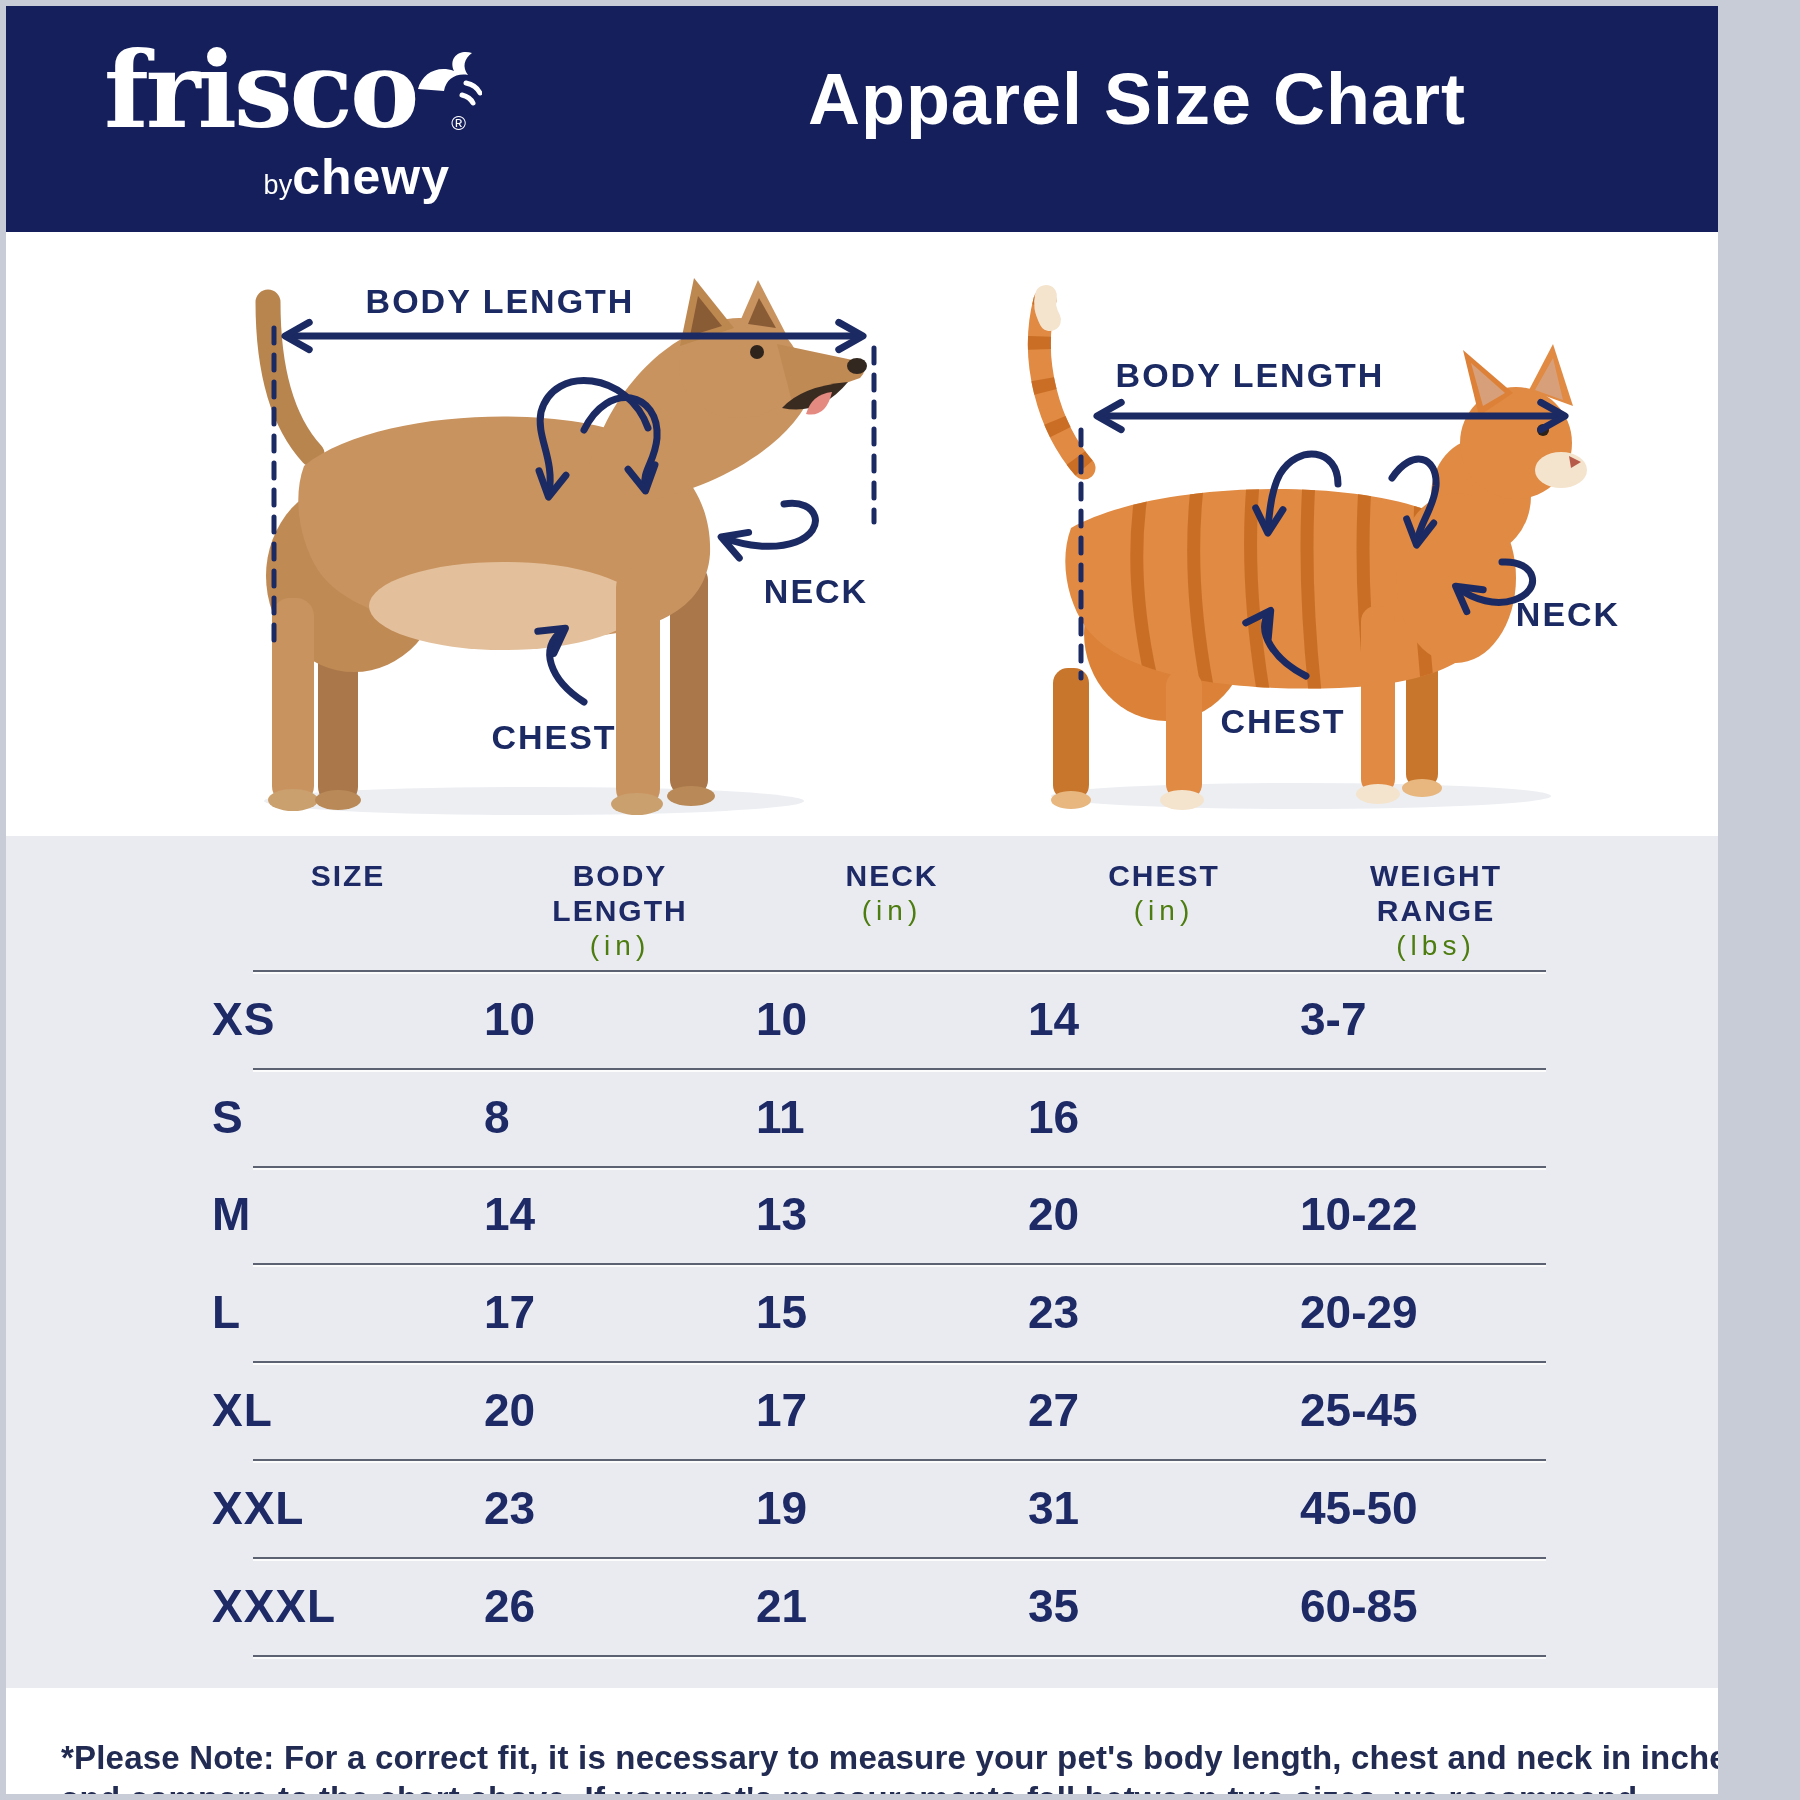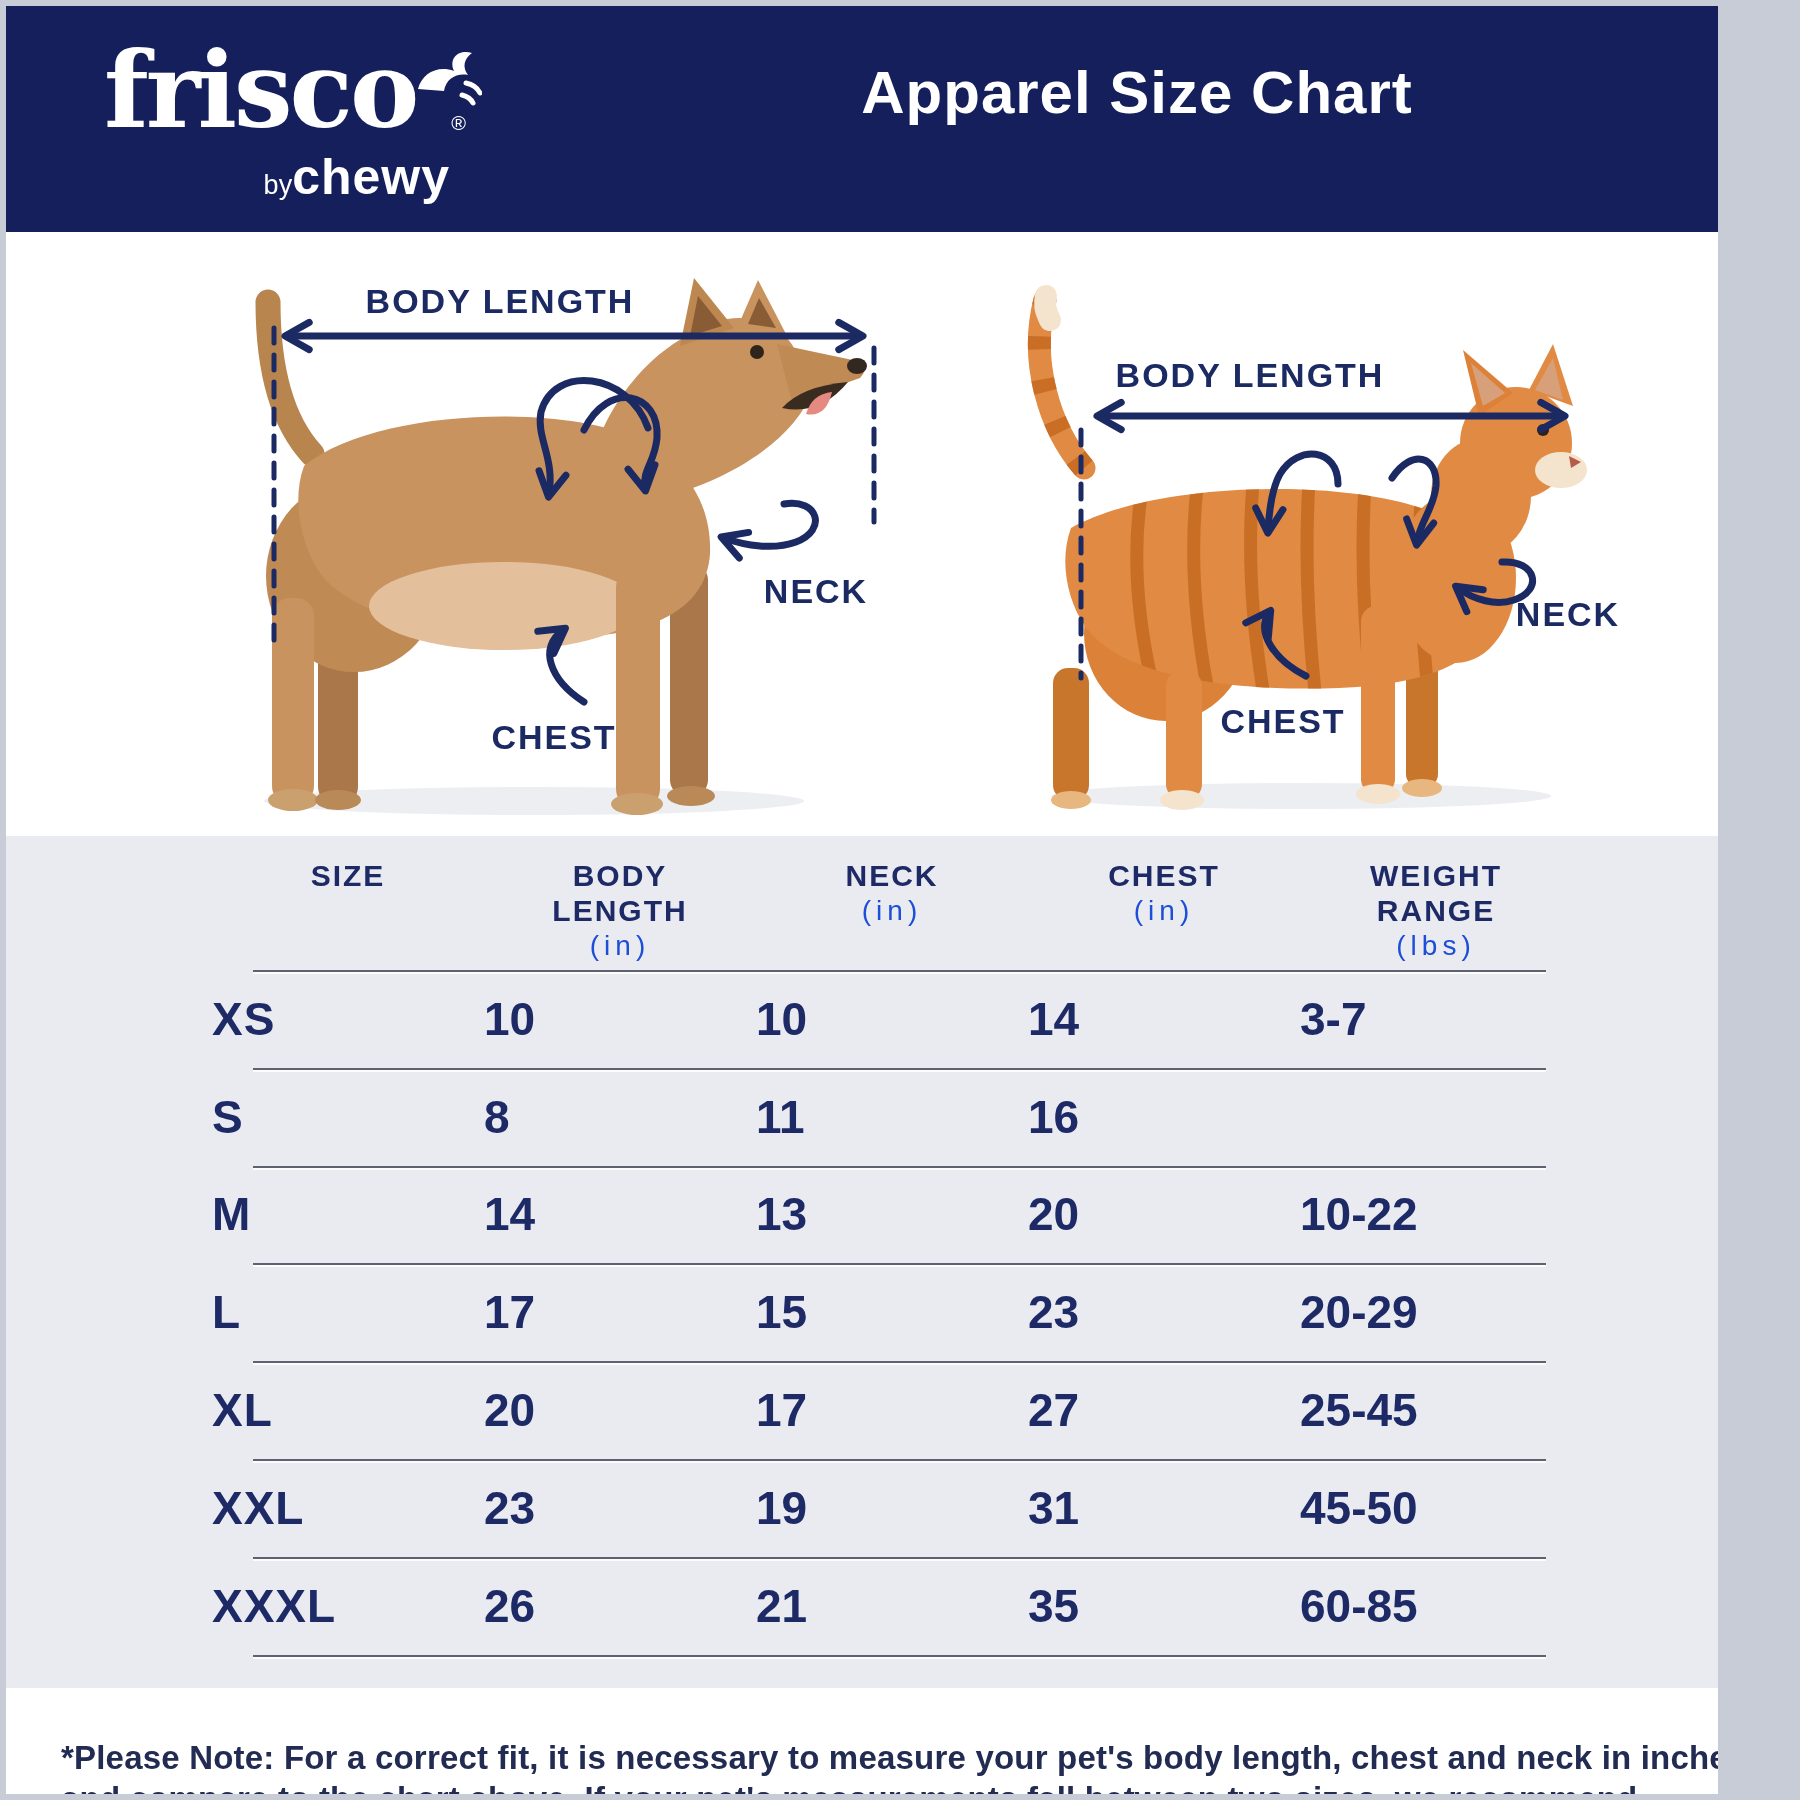--- a/index.html
+++ b/index.html
@@ -19,33 +19,33 @@
   .logo{position:absolute;left:98px;top:28px;width:348px;height:182px;color:#fff;}
   .brand{position:relative;font-family:"DejaVu Serif", serif;font-weight:700;
          font-size:104px;line-height:1.1;letter-spacing:-3px;color:#fff;}
   .brand .reg{position:absolute;right:-14px;bottom:14px;font-family:"Liberation Sans",sans-serif;
               font-size:20px;font-weight:400;letter-spacing:0;}
   .flourish{position:absolute;right:-30px;top:-12px;}
   .byline{display:flex;justify-content:flex-end;align-items:baseline;gap:0;margin-top:0px;padding-right:2px;}
   .byline .by{font-size:27px;font-weight:500;}
   .byline .chewy{font-size:50px;font-weight:800;letter-spacing:1px;text-align:center;}
   .title{position:absolute;left:1131px;top:52px;transform:translateX(-50%);
-         color:#fff;font-size:60px;font-weight:800;letter-spacing:1px;white-space:nowrap;}
+         color:#fff;font-size:72px;font-weight:800;letter-spacing:1px;white-space:nowrap;}
   
   .mid svg.annot{position:absolute;left:0;top:0;}
   .animal{position:absolute;}
   .m-label{position:absolute;transform:translateX(-50%);color:#1c2a63;
            font-size:34px;font-weight:800;letter-spacing:2px;white-space:nowrap;}
   
   .t-head{position:absolute;left:206px;top:22px;width:1360px;height:116px;
           display:grid;grid-template-columns:repeat(5,1fr);}
   .h-cell{text-align:center;color:#1d2a66;}
   .h-title{font-size:30px;font-weight:700;letter-spacing:2px;line-height:35px;
            max-width:150px;margin:0 auto;}
-  .h-unit{font-size:28px;font-weight:400;letter-spacing:5px;line-height:35px;color:#1d4ed8;}
+  .h-unit{font-size:28px;font-weight:400;letter-spacing:5px;line-height:35px;color:#4d7c0f;}
   .t-body{position:absolute;left:206px;top:134px;width:1360px;}
   .t-row{height:97.8px;display:grid;grid-template-columns:repeat(5,1fr);align-items:center;}
   .t-cell{text-align:left;color:#1d2a66;font-size:46px;font-weight:700;}
   .t-size{letter-spacing:1px;}
   .dividers{position:absolute;left:247px;width:1293px;top:0;height:100%;}
   .divider{position:absolute;left:0;width:100%;height:2px;background:#5d6273;
            box-shadow:0 2px 0 rgba(255,255,255,.85);}
   
   .note{position:absolute;left:55px;top:16px;width:1706px;color:#222b52;
         font-size:33px;font-weight:600;line-height:41px;letter-spacing:.2px;}

